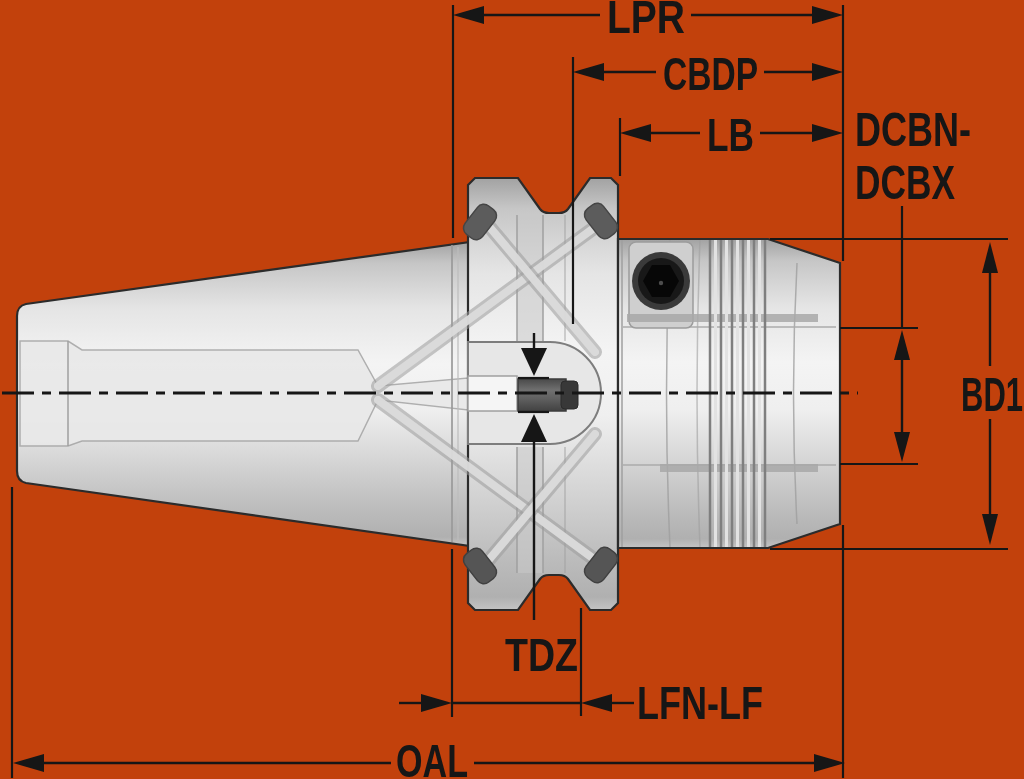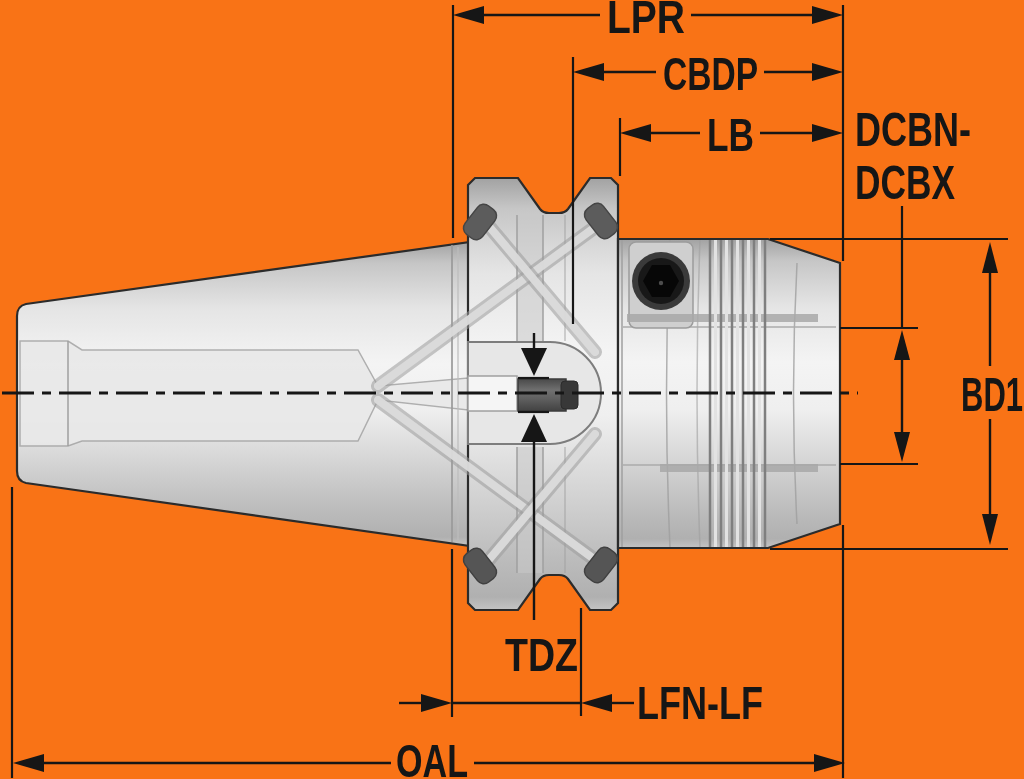--- a/index.html
+++ b/index.html
@@ -1,16 +1,16 @@
 <!DOCTYPE html>
 <html><head>
 <meta charset="utf-8">
 <style>
   html,body{margin:0;padding:0;background:#ffffff;}
-  .stage{position:relative;width:1024px;height:779px;background:#f97316;overflow:hidden;}
+  .stage{position:relative;width:1024px;height:779px;background:#c2410c;overflow:hidden;}
   svg{display:block;}
   text{font-family:"Liberation Sans", sans-serif;font-weight:bold;fill:#161616;}
   .dim{stroke:#161616;stroke-width:2.4;fill:none;}
   .ext{stroke:#161616;stroke-width:2.2;fill:none;}
   .arr{fill:#161616;stroke:none;}
   .outline{stroke:#2b2b2b;stroke-width:2.2;}
   .inner{stroke:#9f9f9f;stroke-width:1.5;fill:none;}
 </style>
 </head>
 <body>

